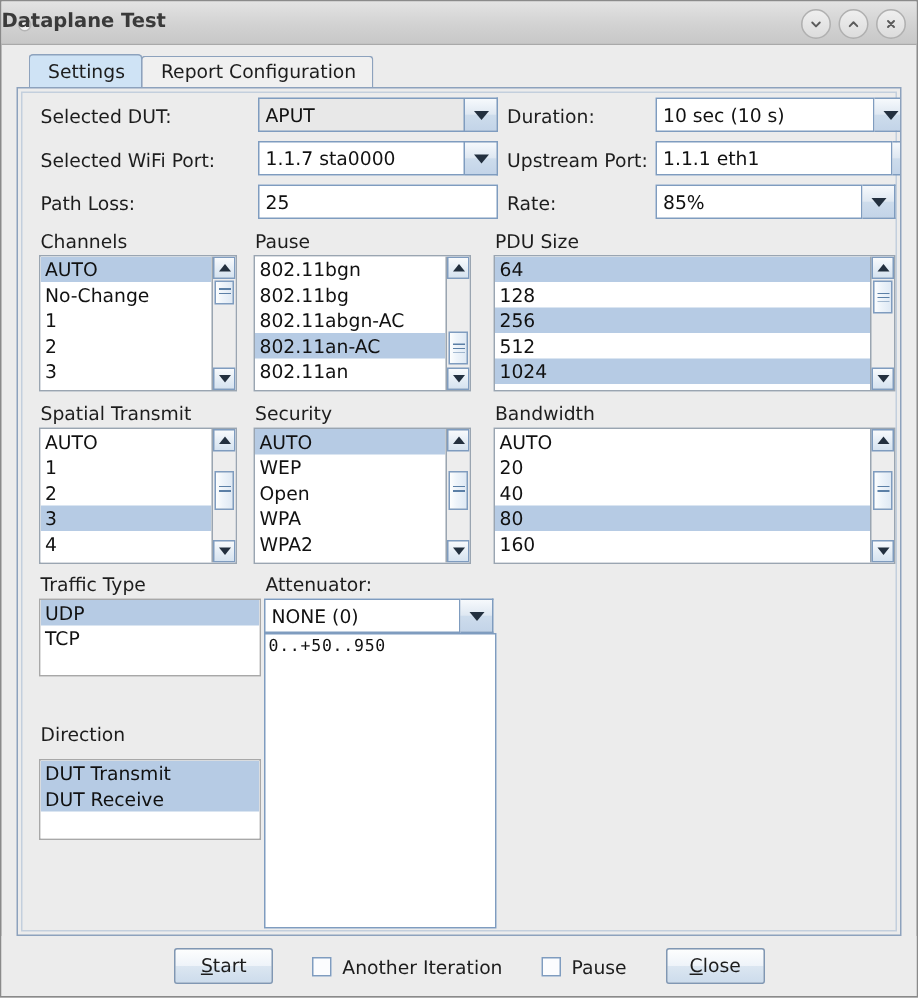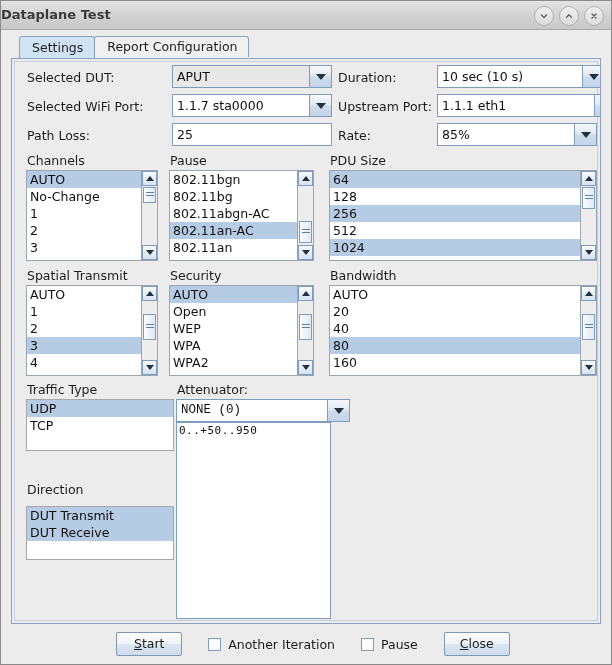--- a/index.html
+++ b/index.html
@@ -69,21 +69,21 @@
     color: #5b5b5b;
   }
   .win-btn svg { display: block; }
 
   
   .tabstrip {
     position: relative;
     height: 22px;
     margin: 6px 0 0 18px;
     display: flex;
-    align-items: flex-start;
+    align-items: flex-end;
     flex: 0 0 auto;
   }
   .tab {
     position: relative;
     height: 21px;
     box-sizing: border-box;
     padding: 0 11px 0 12px;
     line-height: 20px;
     font-size: 12.5px;
     border: 1px solid #8da2bd;
@@ -475,22 +475,22 @@
           <div class="sb-btn down">
               <span class="t-dn"></span>
             </div>
         </div>
       </div>
 
       <div class="grouplbl" style="left:155px; top:206px;">Security</div>
       <div class="listbox" style="left:154px; top:223px; width:145px; height:91px;">
         <div class="lb-items">
           <div class="lb-item sel">AUTO</div>
+          <div class="lb-item">WEP</div>
           <div class="lb-item">Open</div>
-          <div class="lb-item">WEP</div>
           <div class="lb-item">WPA</div>
           <div class="lb-item">WPA2</div>
         </div>
         <div class="sbar">
           <div class="sb-btn up">
               <span class="t-up"></span>
             </div>
           <div class="sb-thumb" style="top:28px; height:26px;">
               <span class="sb-grip"></span>
             </div>
@@ -532,21 +532,21 @@
 
       <div class="grouplbl" style="left:12px; top:420px;">Direction</div>
       <div class="listbox plain" style="left:11px; top:444px; width:148px; height:54px;">
         <div class="lb-items">
           <div class="lb-item sel">DUT Transmit</div>
           <div class="lb-item sel">DUT Receive</div>
         </div>
       </div>
 
       <div class="grouplbl" style="left:162px; top:320px;">Attenuator:</div>
-      <div class="field" style="left:161px; top:337px; width:174px;font-family:Liberation Mono, monospace;">
+      <div class="field" style="left:161px; top:337px; width:153px;">
         <div class="txt">NONE (0)</div>
         <div class="arrowbtn">
             <span class="tri"></span>
           </div>
       </div>
       <div class="textarea" style="left:161px; top:360px; width:155px; height:197px;">
         <div class="mono">0..+50..950</div>
       </div>
 
     </div>

